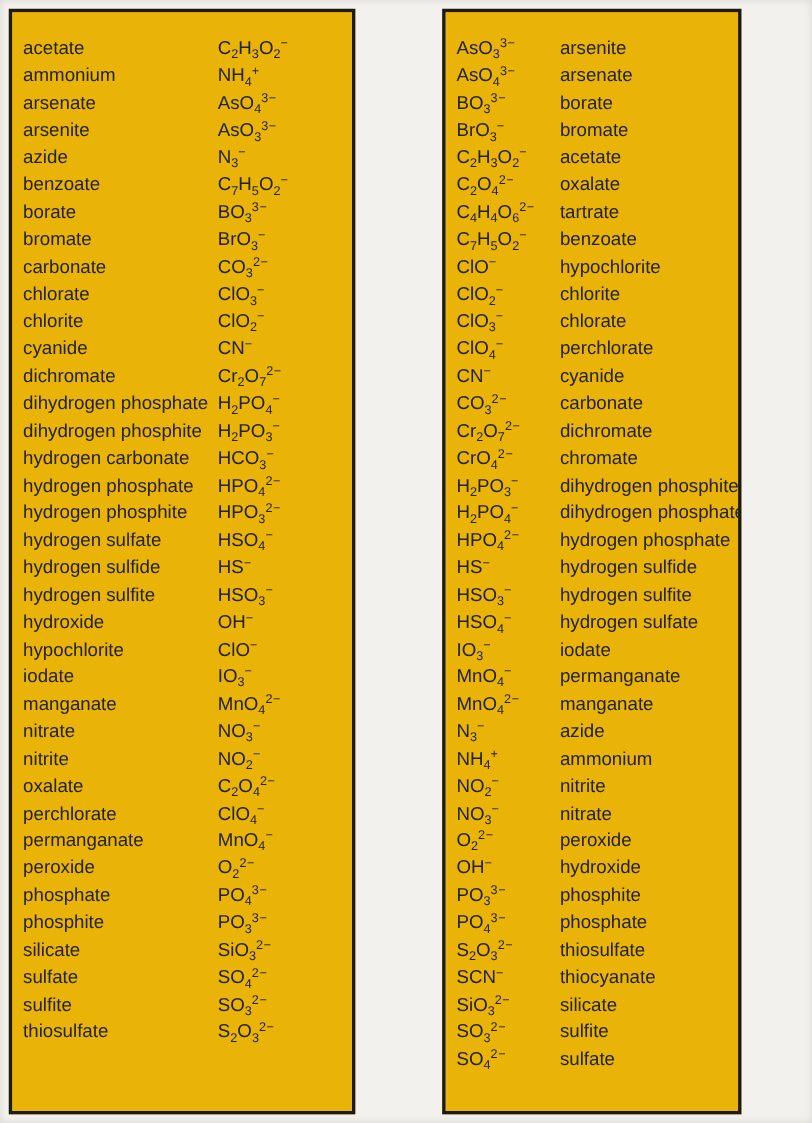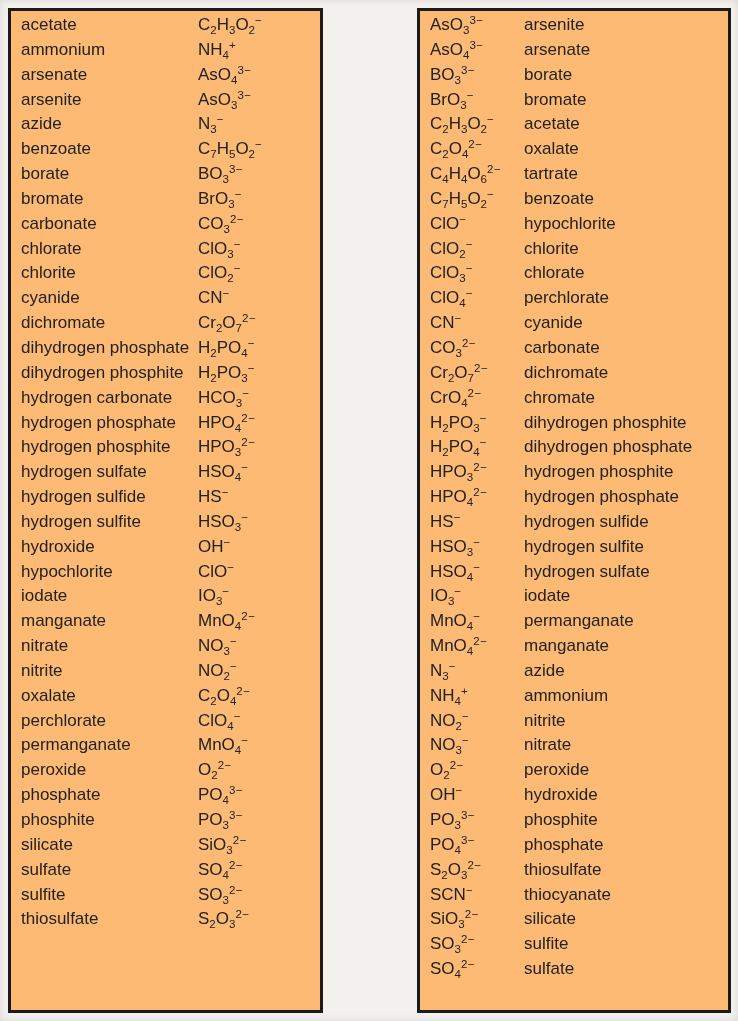--- a/index.html
+++ b/index.html
@@ -15,26 +15,26 @@
     position: relative;
     overflow: hidden;
     box-shadow: inset 0 0 8px rgba(0,0,0,0.10);
   }
   .ion-table {
     position: absolute;
     top: 8px;
     height: 1005px;
     box-sizing: border-box;
     border: 3px solid #1b1b1b;
-    background: #fdba74;
-    padding: 2px 0 0 10px;
+    background: #eab308;
+    padding: 21px 0 0 10px;
     overflow: hidden;
   }
   .ion-table.left  { left: 8px;   width: 315px; }
-  .ion-table.right { left: 417px; width: 314px; }
+  .ion-table.right { left: 402px; width: 272px; }
   .row {
     height: 24.85px;
     line-height: 24.85px;
     white-space: nowrap;
     font-size: 17px;
   }
   .cell {
     display: inline-block;
     vertical-align: baseline;
   }
@@ -102,21 +102,20 @@
     <div class="row"><span class="cell formula">ClO<sup>−</sup></span><span class="cell name">hypochlorite</span></div>
     <div class="row"><span class="cell formula">ClO<sub>2</sub><sup>−</sup></span><span class="cell name">chlorite</span></div>
     <div class="row"><span class="cell formula">ClO<sub>3</sub><sup>−</sup></span><span class="cell name">chlorate</span></div>
     <div class="row"><span class="cell formula">ClO<sub>4</sub><sup>−</sup></span><span class="cell name">perchlorate</span></div>
     <div class="row"><span class="cell formula">CN<sup>−</sup></span><span class="cell name">cyanide</span></div>
     <div class="row"><span class="cell formula">CO<sub>3</sub><sup>2−</sup></span><span class="cell name">carbonate</span></div>
     <div class="row"><span class="cell formula">Cr<sub>2</sub>O<sub>7</sub><sup>2−</sup></span><span class="cell name">dichromate</span></div>
     <div class="row"><span class="cell formula">CrO<sub>4</sub><sup>2−</sup></span><span class="cell name">chromate</span></div>
     <div class="row"><span class="cell formula">H<sub>2</sub>PO<sub>3</sub><sup>−</sup></span><span class="cell name">dihydrogen phosphite</span></div>
     <div class="row"><span class="cell formula">H<sub>2</sub>PO<sub>4</sub><sup>−</sup></span><span class="cell name">dihydrogen phosphate</span></div>
-    <div class="row"><span class="cell formula">HPO<sub>3</sub><sup>2−</sup></span><span class="cell name">hydrogen phosphite</span></div>
     <div class="row"><span class="cell formula">HPO<sub>4</sub><sup>2−</sup></span><span class="cell name">hydrogen phosphate</span></div>
     <div class="row"><span class="cell formula">HS<sup>−</sup></span><span class="cell name">hydrogen sulfide</span></div>
     <div class="row"><span class="cell formula">HSO<sub>3</sub><sup>−</sup></span><span class="cell name">hydrogen sulfite</span></div>
     <div class="row"><span class="cell formula">HSO<sub>4</sub><sup>−</sup></span><span class="cell name">hydrogen sulfate</span></div>
     <div class="row"><span class="cell formula">IO<sub>3</sub><sup>−</sup></span><span class="cell name">iodate</span></div>
     <div class="row"><span class="cell formula">MnO<sub>4</sub><sup>−</sup></span><span class="cell name">permanganate</span></div>
     <div class="row"><span class="cell formula">MnO<sub>4</sub><sup>2−</sup></span><span class="cell name">manganate</span></div>
     <div class="row"><span class="cell formula">N<sub>3</sub><sup>−</sup></span><span class="cell name">azide</span></div>
     <div class="row"><span class="cell formula">NH<sub>4</sub><sup>+</sup></span><span class="cell name">ammonium</span></div>
     <div class="row"><span class="cell formula">NO<sub>2</sub><sup>−</sup></span><span class="cell name">nitrite</span></div>

